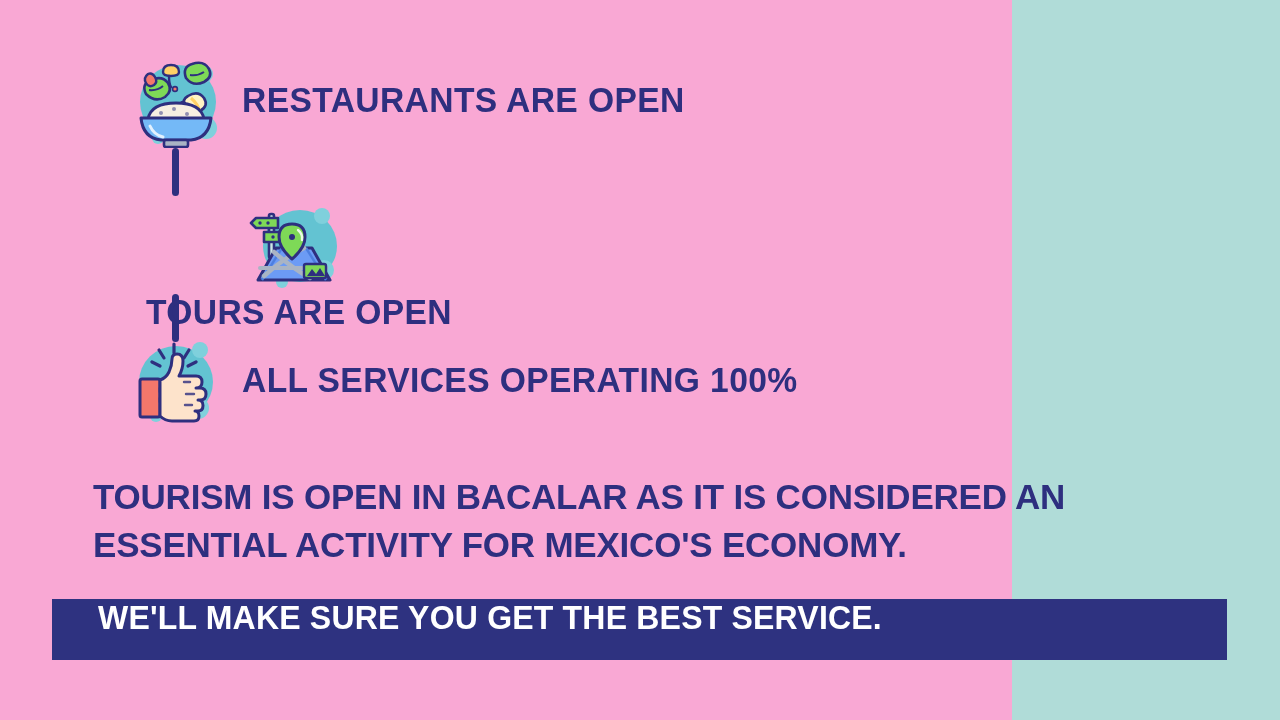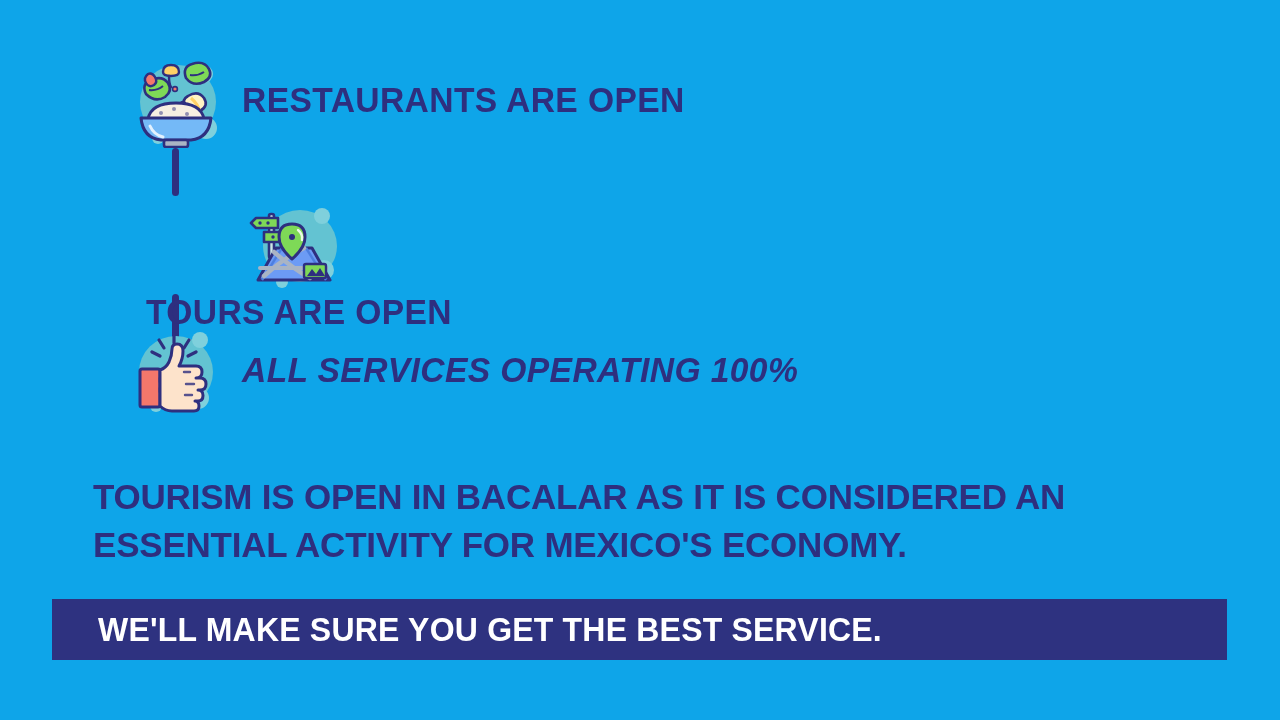--- a/index.html
+++ b/index.html
@@ -8,41 +8,41 @@
   }
   body {
     width: 1280px;
     height: 720px;
     overflow: hidden;
     background: #b0dcd8;
     font-family: "Liberation Sans", sans-serif;
   }
   .slide {
     position: relative;
-    width: 1280px;
+    width: 1012px;
     height: 720px;
-    background: #0ea5e9;
+    background: #f9a8d4;
   }
 
   
   .feature-list {
     position: absolute;
     left: 0;
     top: 0;
     width: 1280px;
   }
   .feature-row {
     position: absolute;
     display: flex;
     align-items: center;
     left: 128px;
   }
   .feature-row.r0 { top: 52px; }
   .feature-row.r1 { top: 196px; flex-direction: column; }
-  .feature-row.r2 { top: 322px; font-style: italic; }
+  .feature-row.r2 { top: 332px; }
 
   .icon-slot {
     width: 96px;
     height: 96px;
     flex: 0 0 96px;
     position: relative;
   }
   .icon-slot svg { display: block; }
 
   .feature-label {
@@ -87,21 +87,21 @@
 
   
   .banner {
     position: absolute;
     left: 52px;
     top: 599px;
     width: 1175px;
     height: 61px;
     background: #2e3280;
     display: flex;
-    align-items: center;
+    align-items: flex-start;
   }
   .banner-text {
     color: #ffffff;
     font-family: "Liberation Sans", sans-serif;
     font-weight: bold;
     font-size: 33px;
     letter-spacing: 0.2px;
     margin-left: 46px;
     white-space: nowrap;
     transform: scaleX(0.97);

